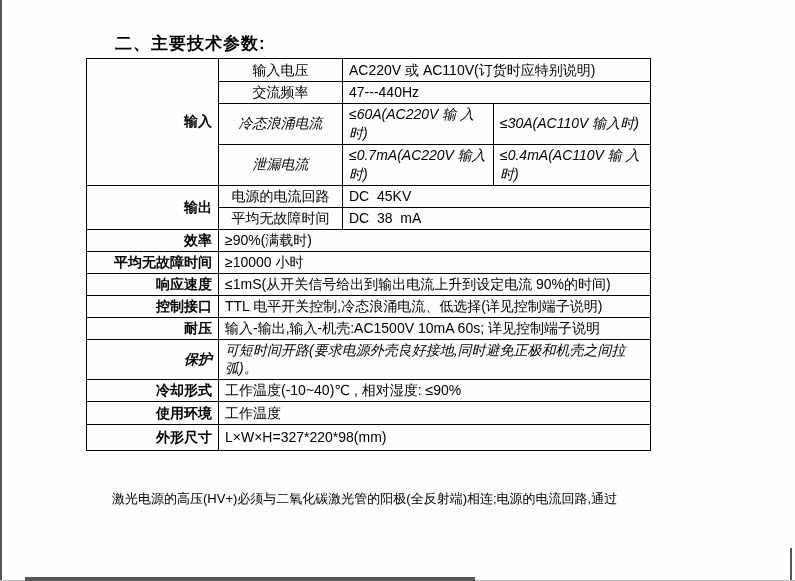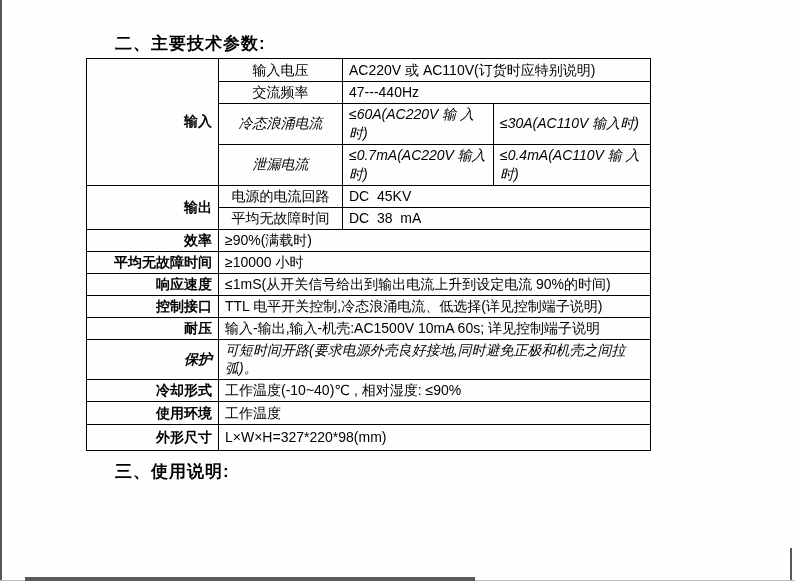--- a/index.html
+++ b/index.html
@@ -131,23 +131,23 @@
         <td class="lbl">使用环境</td>
         <td class="val" colspan="3">工作温度</td>
       </tr>
       <tr class="r26">
         <td class="lbl">外形尺寸</td>
         <td class="val" colspan="3">L×W×H=327*220*98(mm)</td>
       </tr>
     </tbody>
   </table>
 
-  <h2 class="sec-title t2">三、使用说明:</h2>
 
   <div class="instructions">
+    <div class="iline i2">激光电源的高压(HV+)必须与二氧化碳激光管的阳极(全反射端)相连;电源的电流回路,通过</div>
   </div>
 
   <div class="win-left"></div>
   <div class="win-right"></div>
   <div class="hscroll-track"></div>
   <div class="hscroll-thumb"></div>
 
 </div>
 
 </body></html>

